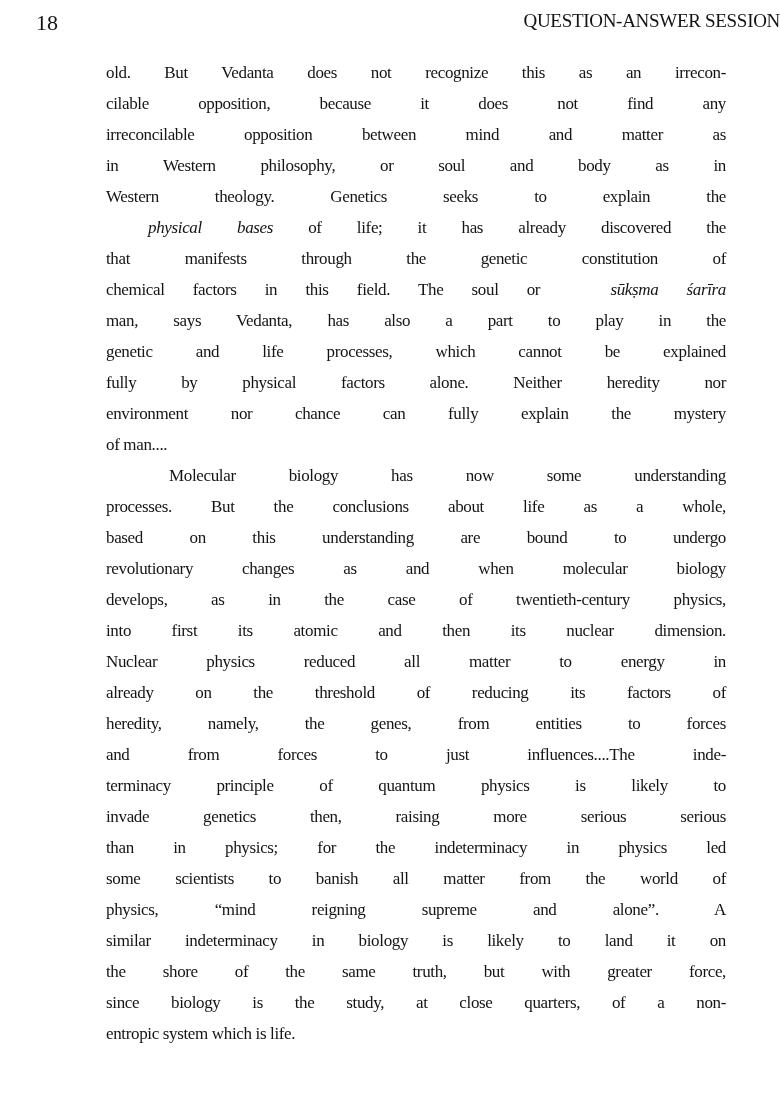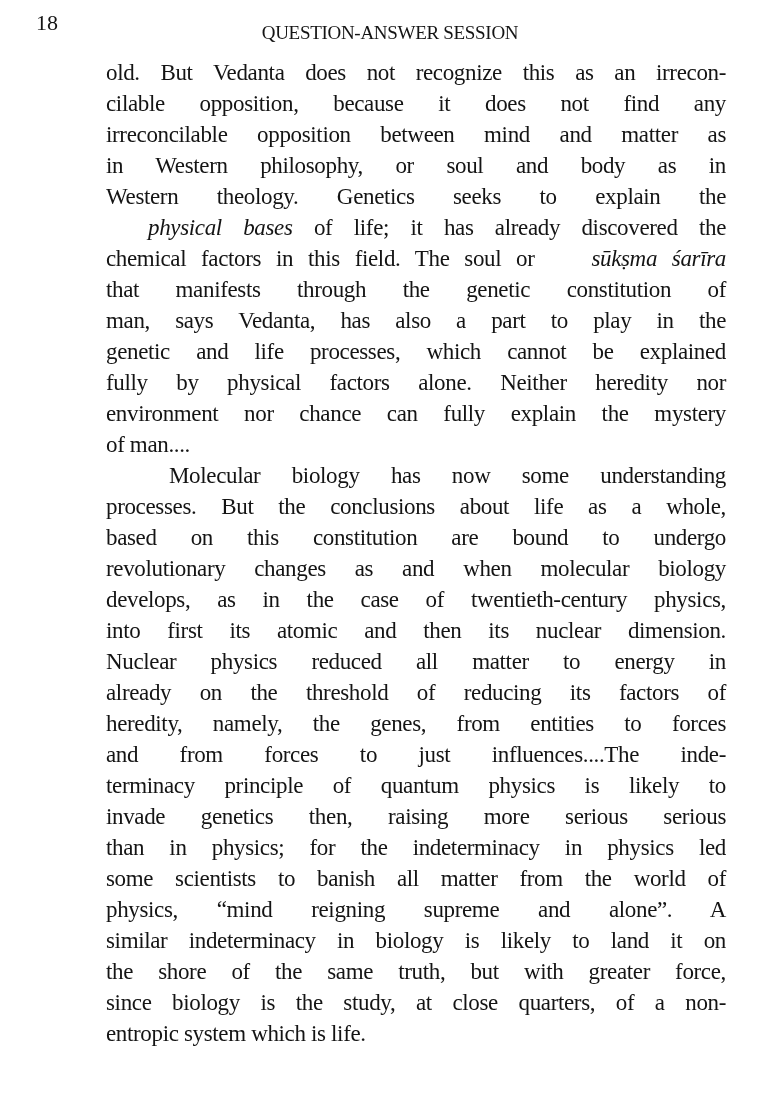--- a/index.html
+++ b/index.html
@@ -25,35 +25,35 @@
     .page-number {
       position: absolute;
       left: 36px;
       top: 2px;
       font-size: 22px;
     }
     .header-title {
       position: absolute;
       left: 0;
       width: 780px;
-      top: 14px;
-      text-align: center;
+      top: 2px;
+      text-align: right;
       font-size: 19px;
       letter-spacing: -0.3px;
     }
     .body-text {
       position: absolute;
       left: 106px;
       top: 57px;
       width: 620px;
     }
     .line {
       height: 31px;
       line-height: 31px;
-      font-size: 23px;
+      font-size: 17px;
       white-space: nowrap;
       text-align: justify;
       text-align-last: justify;
       display: block;
       letter-spacing: -0.35px;
     }
     .line.last {
       text-align-last: left;
     }
     .line.indent {
@@ -73,32 +73,32 @@
 </div>
 
 <div class="body-text">
   <div class="paragraph">
     <span class="line">old. But Vedanta does not recognize this as an irrecon-</span>
     <span class="line">cilable opposition, because it does not find any</span>
     <span class="line">irreconcilable opposition between mind and matter as</span>
     <span class="line">in Western philosophy, or soul and body as in</span>
     <span class="line">Western theology. Genetics seeks to explain the</span>
     <span class="line"><i>physical bases</i><span> of life; it has already discovered the</span></span>
+    <span class="line">that manifests through the genetic constitution of</span>
     <span class="line"><span>chemical factors in this field. The soul or </span><i>sūkṣma śarīra</i></span>
-    <span class="line">that manifests through the genetic constitution of</span>
     <span class="line">man, says Vedanta, has also a part to play in the</span>
     <span class="line">genetic and life processes, which cannot be explained</span>
     <span class="line">fully by physical factors alone. Neither heredity nor</span>
     <span class="line">environment nor chance can fully explain the mystery</span>
     <span class="line last">of man....</span>
   </div>
   <div class="paragraph">
     <span class="line indent">Molecular biology has now some understanding</span>
     <span class="line">processes. But the conclusions about life as a whole,</span>
-    <span class="line">based on this constitution are bound to undergo</span>
+    <span class="line">based on this understanding are bound to undergo</span>
     <span class="line">revolutionary changes as and when molecular biology</span>
     <span class="line">develops, as in the case of twentieth-century physics,</span>
     <span class="line">into first its atomic and then its nuclear dimension.</span>
     <span class="line">Nuclear physics reduced all matter to energy in</span>
     <span class="line">already on the threshold of reducing its factors of</span>
     <span class="line">heredity, namely, the genes, from entities to forces</span>
     <span class="line">and from forces to just influences....The inde-</span>
     <span class="line">terminacy principle of quantum physics is likely to</span>
     <span class="line">invade genetics then, raising more serious serious</span>
     <span class="line">than in physics; for the indeterminacy in physics led</span>

